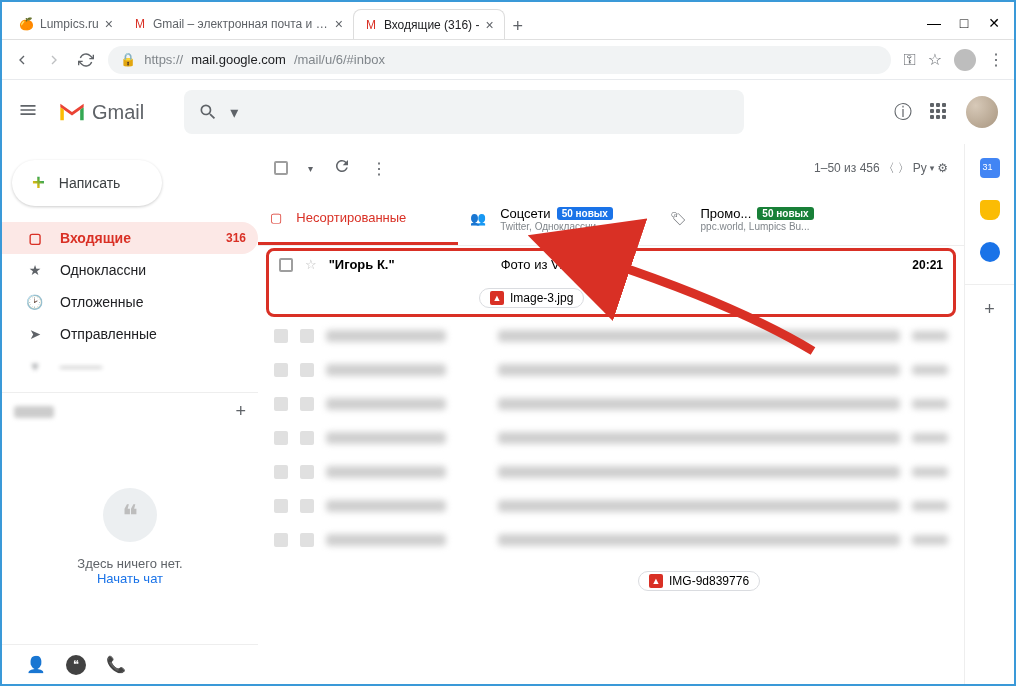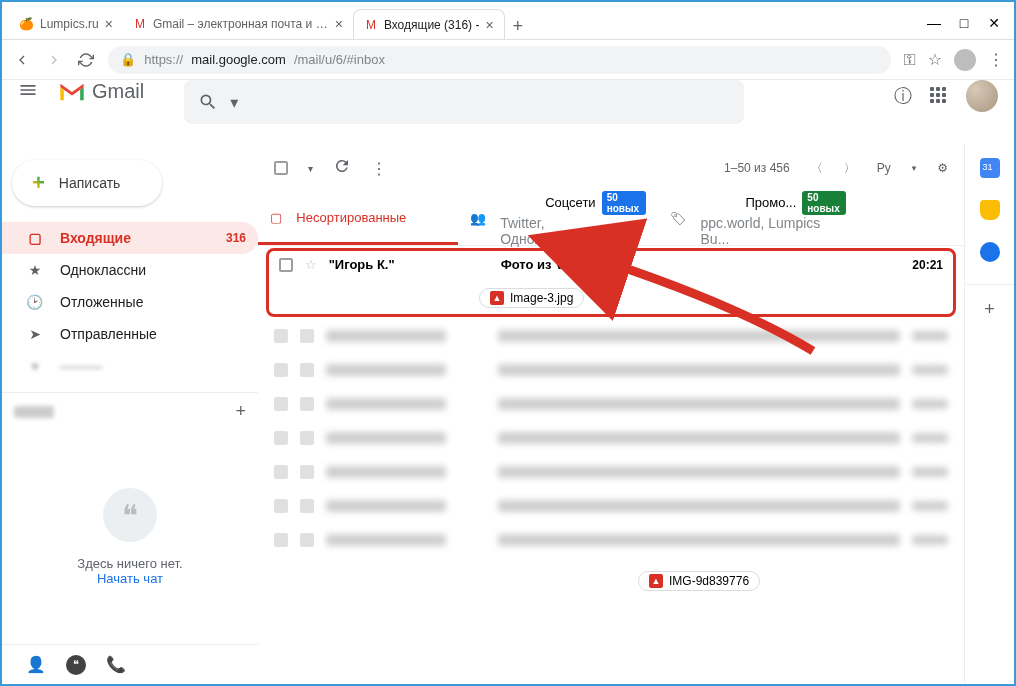--- a/index.html
+++ b/index.html
@@ -16,21 +16,21 @@
 .newtab { width: 26px; height: 26px; display: flex; align-items: center; justify-content: center; font-size: 18px; color: #5f6368; cursor: pointer; }
 .winctrl { display: flex; gap: 18px; padding: 0 14px 10px 14px; }
 .winctrl span { width: 12px; height: 12px; display: inline-flex; align-items: center; justify-content: center; font-size: 14px; cursor: pointer; }
 .omnibar { height: 40px; display: flex; align-items: center; padding: 0 10px; gap: 12px; border-bottom: 1px solid #e8eaed; }
 .omnibar .navbtn { width: 20px; height: 20px; display: flex; align-items: center; justify-content: center; color: #5f6368; cursor: pointer; }
 .addr { flex: 1; height: 28px; border-radius: 14px; background: #f1f3f4; display: flex; align-items: center; padding: 0 12px; gap: 8px; font-size: 13px; color: #202124; }
 .addr .lock { color: #5f6368; }
 .addr .dim { color: #80868b; }
 .omni-right { display: flex; gap: 12px; align-items: center; }
 .omni-right span { color: #5f6368; cursor: pointer; }
-.gmail-header { height: 64px; display: flex; align-items: flex-start; padding: 0 16px; gap: 20px; }
+.gmail-header { height: 64px; display: flex; align-items: center; padding: 0 16px; gap: 20px; }
 .menu-icon { cursor: pointer; }
 .logo { display: flex; align-items: center; gap: 6px; }
 .logo-text { font-size: 20px; color: #5f6368; }
 .search-box { flex: 0 0 560px; height: 44px; background: #f1f3f4; border-radius: 8px; display: flex; align-items: center; padding: 0 14px; gap: 12px; margin-left: 20px; }
 .search-box input { border: none; background: transparent; flex: 1; font-size: 15px; outline: none; }
 .search-caret { color: #5f6368; }
 .header-right { margin-left: auto; display: flex; align-items: center; gap: 18px; }
 .apps-grid { width: 18px; height: 18px; display: grid; grid-template-columns: repeat(3,4px); grid-template-rows: repeat(3,4px); gap: 2px; }
 .apps-grid i { background: #5f6368; border-radius: 1px; }
 .avatar { width: 32px; height: 32px; border-radius: 50%; background: radial-gradient(circle at 30% 30%, #d7c9b8, #a89680); }
@@ -46,36 +46,36 @@
 .sidebar-lower { margin-top: 10px; padding: 8px 12px; display: flex; align-items: center; justify-content: space-between; border-top: 1px solid #eee; }
 .sidebar-lower .blurname { width: 40px; height: 12px; background: #ccc; filter: blur(2px); border-radius: 3px; }
 .hangouts { flex: 1; display: flex; flex-direction: column; align-items: center; justify-content: center; color: #5f6368; font-size: 13px; }
 .hangouts-circle { width: 54px; height: 54px; border-radius: 50%; background: #eceff1; margin-bottom: 14px; display:flex; align-items:center; justify-content:center; color:#bdbdbd; font-size:30px; }
 .hangouts a { color: #1a73e8; text-decoration: none; font-size: 13px; }
 .bottom-icons { height: 40px; display: flex; align-items: center; gap: 20px; padding-left: 24px; border-top: 1px solid #eee; }
 .bottom-icons span { color: #5f6368; }
 .main { flex: 1; display: flex; flex-direction: column; border-left: none; position: relative; }
 .toolbar { height: 48px; display: flex; align-items: center; padding: 0 16px; gap: 16px; }
 .toolbar .left { display: flex; align-items: center; gap: 20px; }
-.toolbar .right { margin-left: auto; display: flex; align-items: center; gap: 21px; font-size: 12px; color: #5f6368; }
+.toolbar .right { margin-left: auto; display: flex; align-items: center; gap: 3px; font-size: 12px; color: #5f6368; }
 .checkbox { width: 14px; height: 14px; border: 2px solid #9e9e9e; border-radius: 2px; display: inline-block; }
 .tb-icon { color: #5f6368; cursor: pointer; }
 .cats { height: 54px; display: flex; border-bottom: 1px solid #eee; }
 .cat { flex: 0 0 200px; display: flex; align-items: center; padding: 0 12px; gap: 14px; font-size: 13px; cursor: pointer; }
 .cat.active { color: #d93025; border-bottom: 3px solid #d93025; }
-.cat .sub { font-size: 14px; color: #80868b; }
+.cat .sub { font-size: 10px; color: #80868b; }
 .badge { background: #1a73e8; color: #fff; font-size: 10px; padding: 1px 5px; border-radius: 3px; font-weight: bold; }
 .cat-text { display:flex; flex-direction:column; }
-.cat-head { display:flex; align-items:center; gap:6px; font-weight:500;margin-left:45px; }
+.cat-head { display:flex; align-items:center; gap:6px; font-weight:500; }
 .maillist { flex: 1; overflow: hidden; }
 .mailrow { display: flex; align-items: center; padding: 8px 16px; font-size: 13px; gap: 12px; border-bottom: 1px solid #f1f3f4; }
 .mailrow.highlight { border: 3px solid #d93025; border-radius: 8px; margin: 2px 8px; flex-direction: column; align-items: stretch; padding: 6px 10px; }
 .mailrow.highlight .top { display:flex; align-items:center; gap:12px; }
 .mailrow .sender { font-weight: bold; width: 160px; }
-.mailrow .subject { font-weight: bold; flex: 1; }
+.mailrow .subject { font-weight: normal; flex: 1; }
 .mailrow .time { font-weight: bold; font-size: 12px; }
 .attachment-chip { display: inline-flex; align-items: center; gap: 6px; border: 1px solid #dadce0; border-radius: 12px; padding: 2px 10px; font-size: 12px; margin-left: 200px; margin-top:4px; }
 .attachment-chip .aimg { width:14px; height:14px; background:#d93025; border-radius:2px; display:inline-flex; align-items:center; justify-content:center; color:#fff; font-size:9px; }
 .blurred-row { display:flex; align-items:center; padding: 10px 16px; gap:12px; }
 .blurred-row .b1 { width:14px; height:14px; background:#e0e0e0; border-radius:2px; }
 .blurred-row .b2 { width:120px; height:12px; background:#cfcfcf; filter:blur(3px); border-radius:4px; }
 .blurred-row .b3 { flex:1; height:12px; background:#cfcfcf; filter:blur(3px); border-radius:4px; margin-left:40px; }
 .blurred-row .b4 { width:36px; height:10px; background:#cfcfcf; filter:blur(3px); border-radius:4px; }
 .sidepanel { width: 50px; border-left: 1px solid #eee; display: flex; flex-direction: column; align-items: center; padding-top: 14px; gap: 22px; }
 .sp-icon { width: 20px; height: 20px; border-radius: 4px; }

